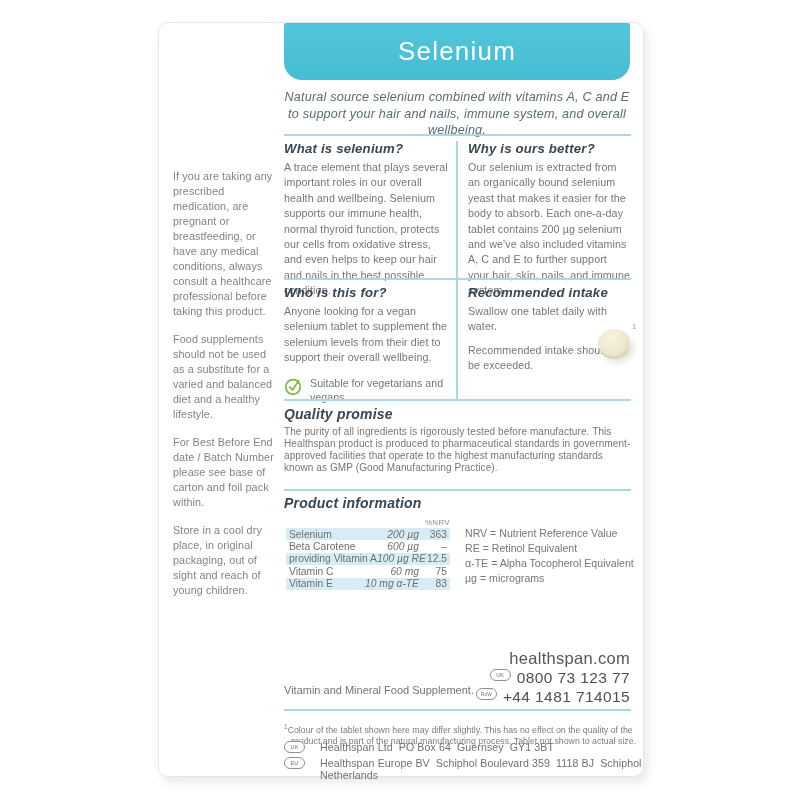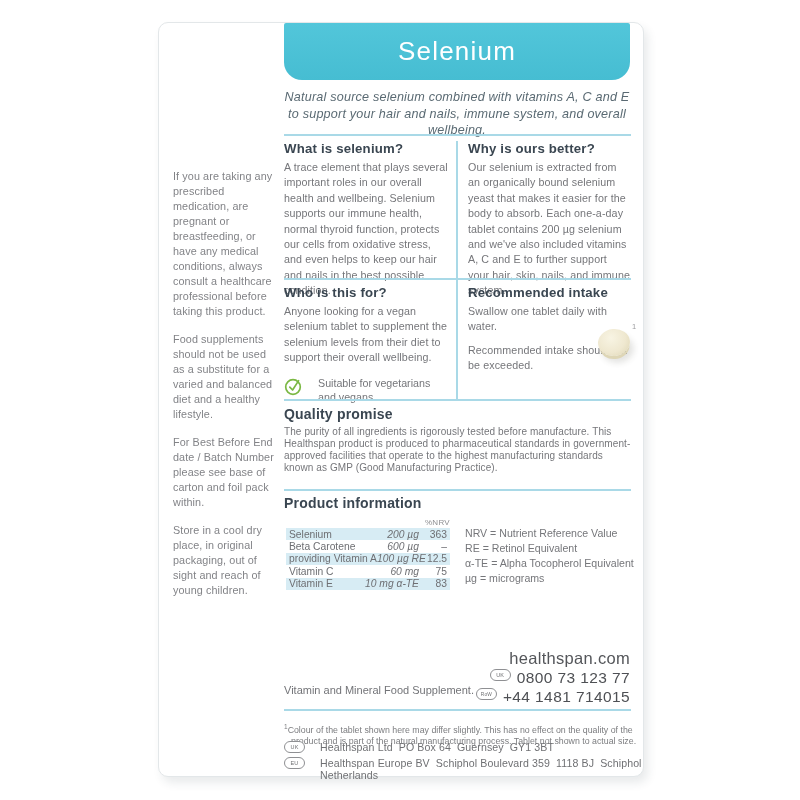--- a/index.html
+++ b/index.html
@@ -28,27 +28,27 @@
   .hr{position:absolute;left:125px;width:347px;height:2px;background:#a9d9e7;}
   .vr{position:absolute;left:297px;top:118px;width:2px;height:258px;background:#a9d9e7;}
   .sidebar{position:absolute;left:14px;top:146px;width:106px;}
   .sidebar p{
     margin:0 0 13px 0;font-size:10.8px;line-height:15px;color:#828387;letter-spacing:0.1px;
   }
   .col{position:absolute;}
   .colL{left:125px;width:164px;}
   .colR{left:309px;width:163px;}
   .col h3{
-    margin:0 0 4px 0;font-size:13.2px;color:#3a4651;letter-spacing:0.2px;font-weight:bold;
+    margin:0 0 4px 0;font-size:13.2px;color:#3a4651;letter-spacing:0.2px;font-weight:bold;font-style:italic;
   }
   .bodytext{
     margin:0;font-size:10.7px;line-height:15.4px;color:#75767a;letter-spacing:0.1px;
   }
   .bodytext + .bodytext{margin-top:8px;}
-  .check-row{display:flex;gap:15px;margin-top:10px;align-items:flex-start;}
+  .check-row{display:flex;gap:7px;margin-top:10px;align-items:flex-start;}
   .check-ic{flex:0 0 auto;margin-top:1px;}
   .check-label{font-size:10.7px;line-height:14.5px;color:#75767a;}
   .tablet{
     position:absolute;left:439px;top:306px;width:32px;height:27px;border-radius:50%;
     background:radial-gradient(ellipse at 42% 32%, #f8f4e3 0%, #efe8d0 55%, #dcd4b2 100%);
     box-shadow:0 4px 0 -1px #ded6b6, 3px 7px 6px rgba(60,60,40,0.14);
     transform:rotate(-6deg);
   }
   .tablet-sup{position:absolute;left:473px;top:299px;font-size:7.5px;color:#9b9c9f;}
   .wide{left:125px;width:348px;}

